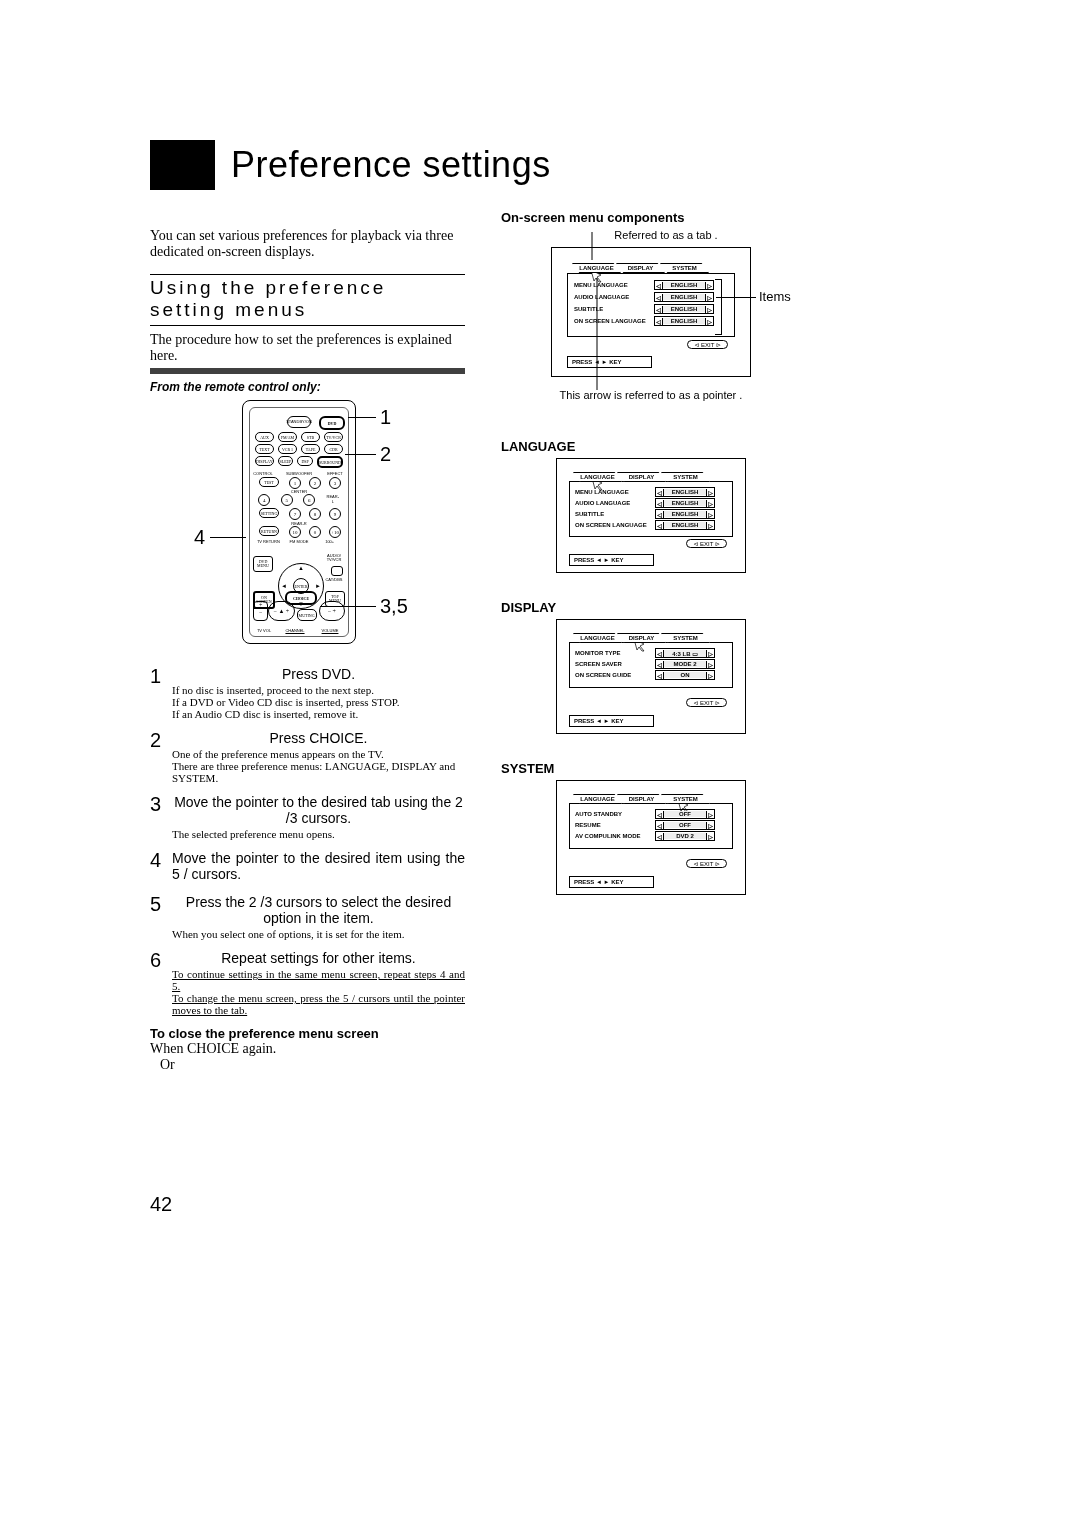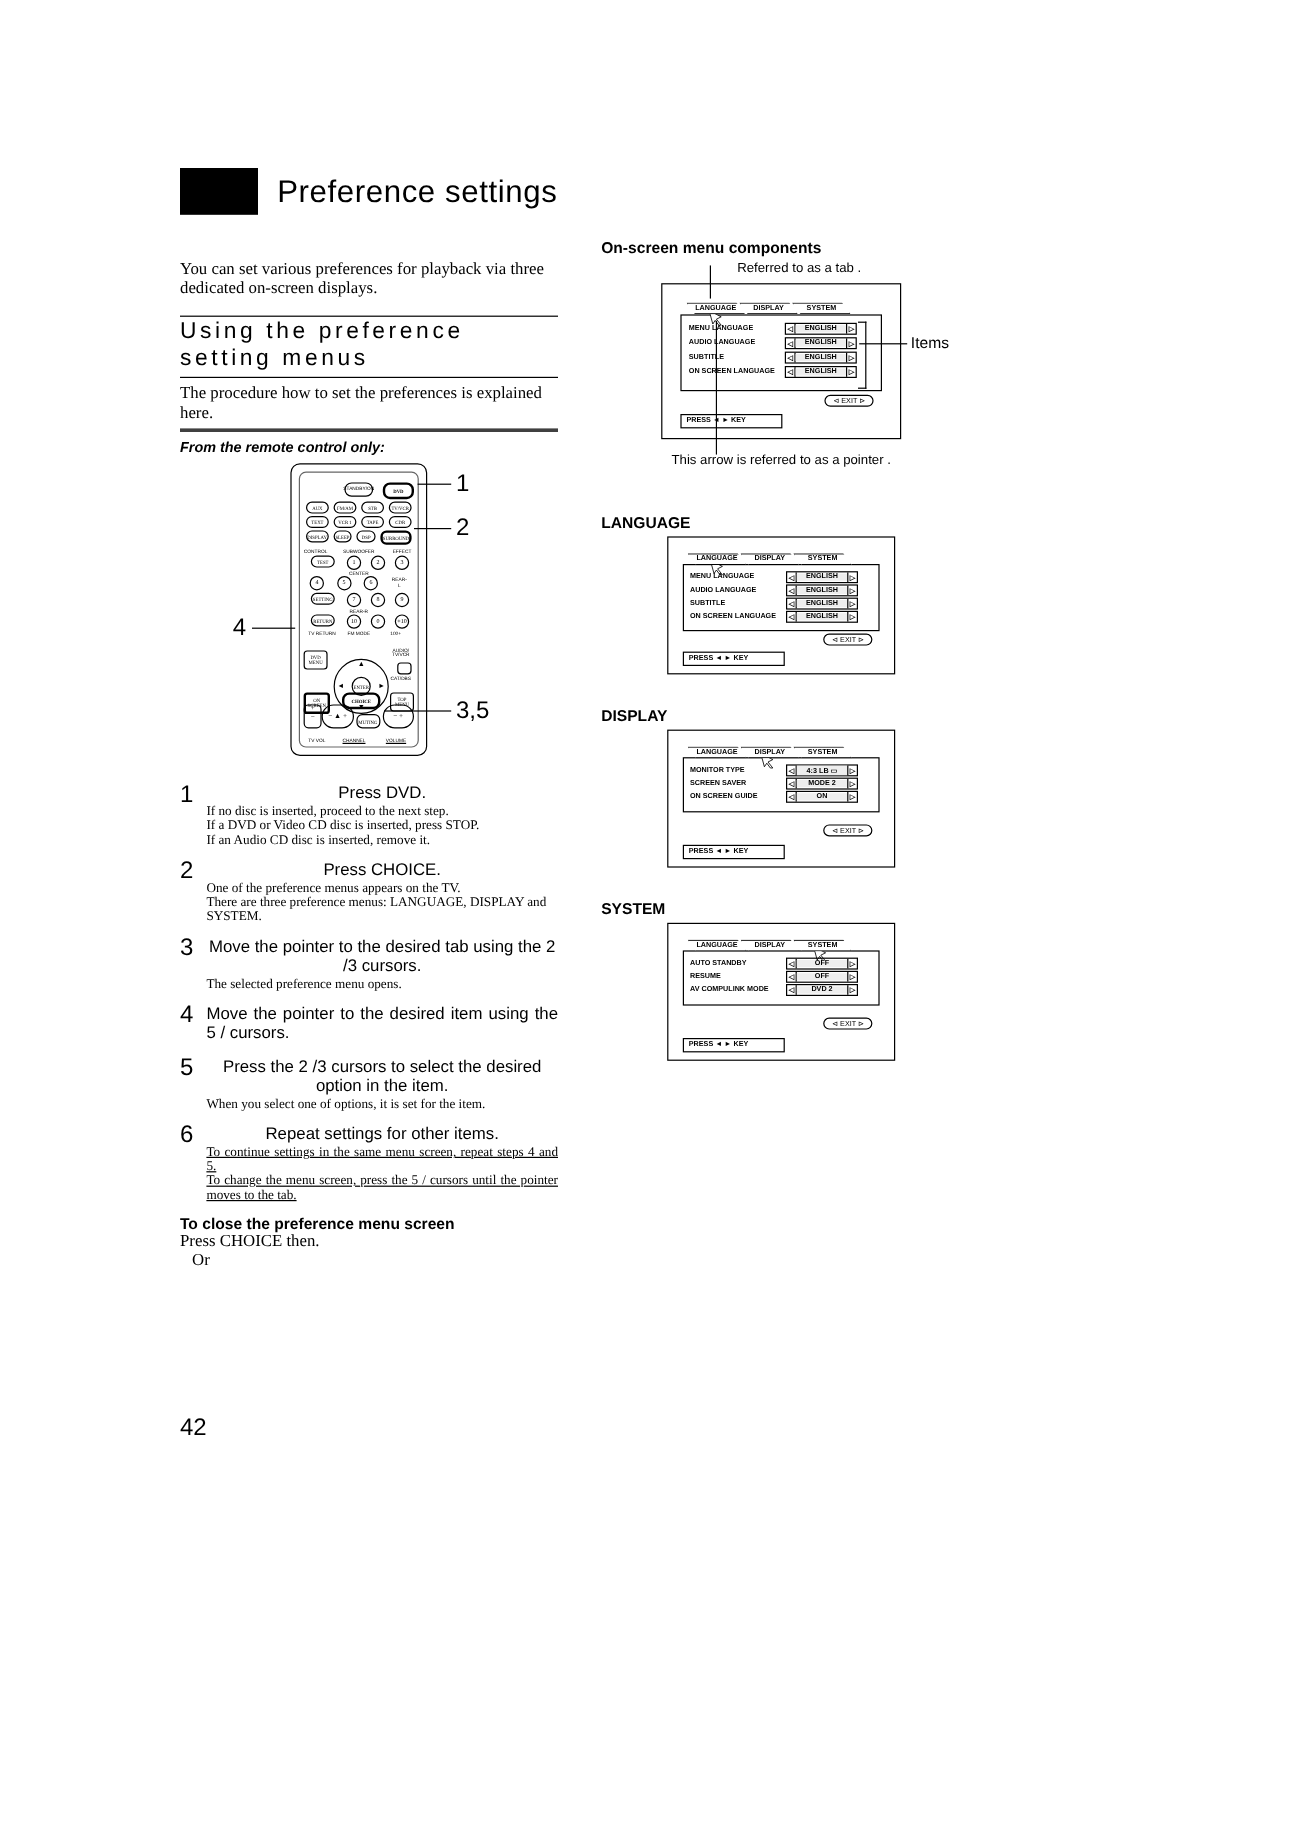--- a/index.html
+++ b/index.html
@@ -18,21 +18,21 @@
     display: flex;
     align-items: stretch;
     margin-bottom: 20px;
   }
   .title-black {
     width: 65px;
     background: #000;
   }
   .title-text {
     font-family: Arial, Helvetica, sans-serif;
-    font-size: 26px;
+    font-size: 36px;
     font-weight: 400;
     letter-spacing: 0.5px;
     padding: 4px 16px;
     background: #fff;
   }
   .intro {
     font-size: 14px;
     margin: 18px 0 14px 0;
     max-width: 310px;
   }
@@ -52,21 +52,21 @@
     font-family: Arial, Helvetica, sans-serif;
     font-size: 19px;
     letter-spacing: 3px;
     border-top: 1px solid #000;
     border-bottom: 1px solid #000;
     padding: 2px 0 4px 0;
     margin: 6px 0 6px 0;
   }
   .procedure-intro {
     font-size: 14px;
-    border-bottom: 3px solid #404040;
+    border-bottom: 6px solid #404040;
     padding-bottom: 4px;
     margin-bottom: 6px;
   }
   .bold-ital {
     font-family: Arial, Helvetica, sans-serif;
     font-style: italic;
     font-weight: bold;
     font-size: 12px;
   }
   .remote-wrap {
@@ -421,21 +421,21 @@
           <div class="step-num">6</div>
           <div class="step-body">
             <div class="step-head">Repeat settings for other items.</div>
             <div class="step-sub" style="white-space:pre-line; text-align:justify;text-decoration:underline;">To continue settings in the same menu screen, repeat steps 4 and 5.
 To change the menu screen, press the 5 /   cursors until the pointer moves to the tab.</div>
           </div>
         </div>
       </div>
 
       <div class="close-head">To close the preference menu screen</div>
-      <div class="close-body">Press CHOICE then.</div>
+      <div class="close-body">When CHOICE again.</div>
       <div class="close-body" style="padding-left:10px;">Or</div>
 
       <div class="page-num">42</div>
     </div>
 
     <div class="col-right">
       <div class="r-head">On-screen menu components</div>
       <div class="r-sub" style="margin-left:30px;">Referred to as a  tab .</div>
 
       <div class="osd-block" style="height:170px;">

